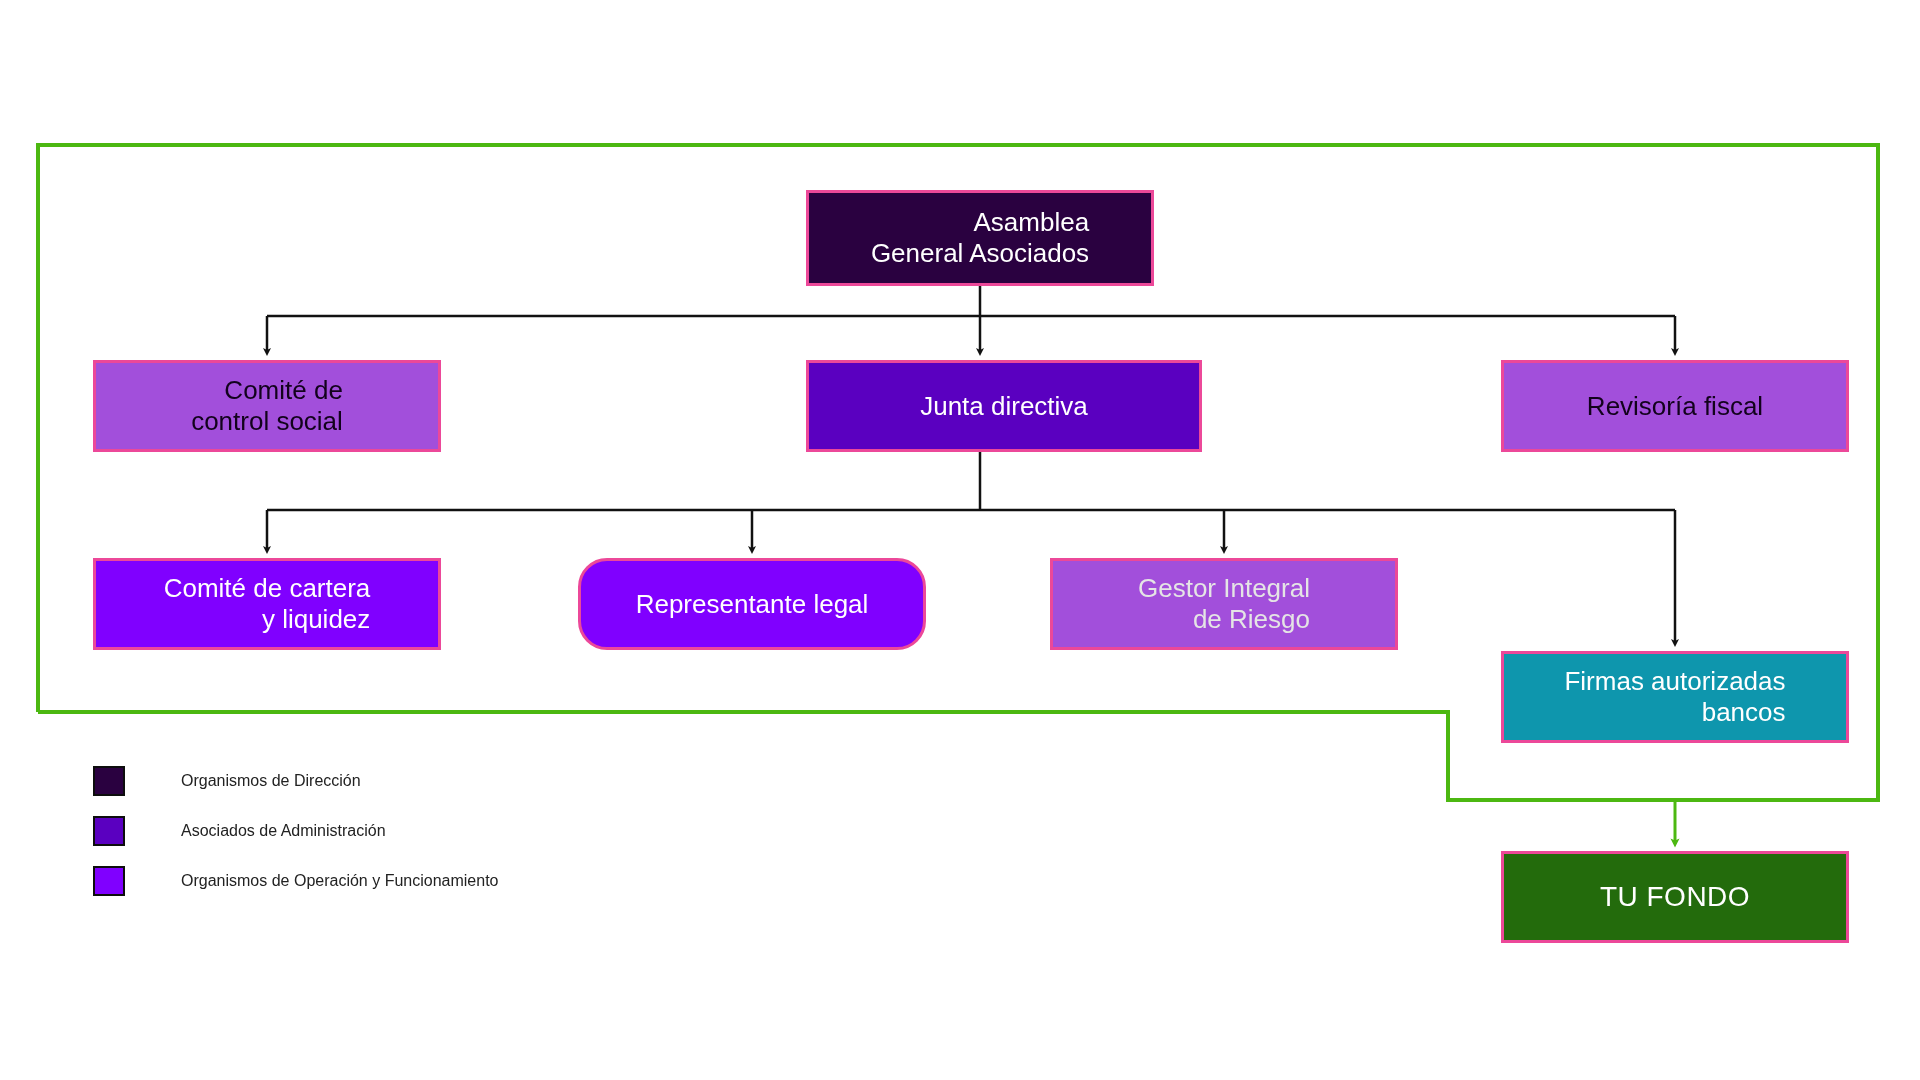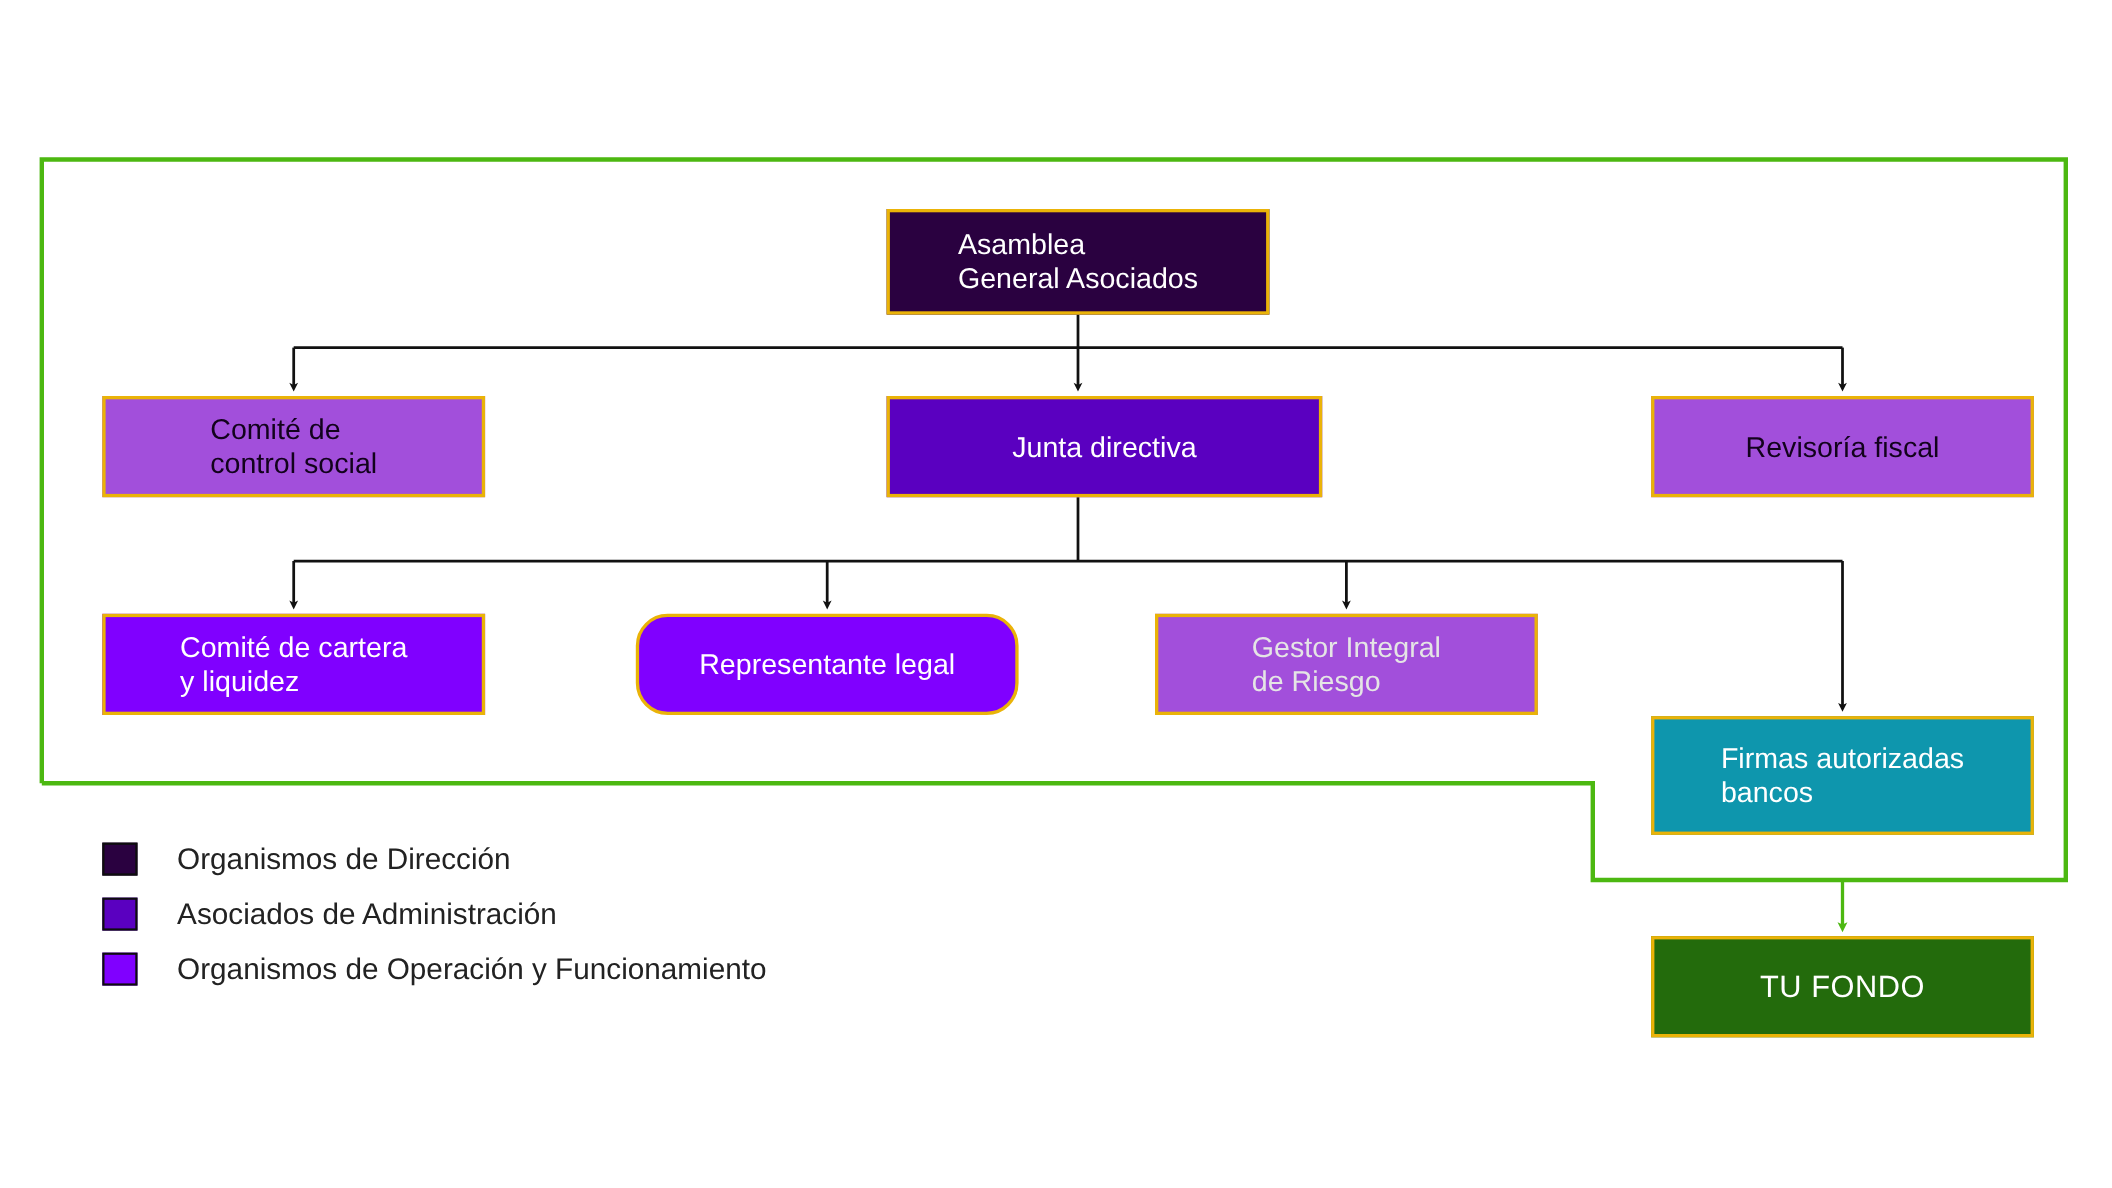--- a/index.html
+++ b/index.html
@@ -17,44 +17,44 @@
     background: #ffffff;
   }
   #svg-layer {
     position: absolute;
     left: 0; top: 0;
     width: 1920px;
     height: 1080px;
   }
   .node {
     position: absolute;
-    border: 3px solid #eab308;
+    border: 3px solid #ec4899;
     display: flex;
     align-items: center;
     justify-content: center;
-    text-align: left;
+    text-align: right;
     line-height: 1.18;
     white-space: pre-line;
     z-index: 5;
   }
   .node-asamblea    { left: 806px;  top: 190px; width: 348px; height: 96px;
                       background: #2a0140; color: #ffffff; font-size: 26px; }
   .node-comite-cs   { left: 93px;   top: 360px; width: 348px; height: 92px;
                       background: #a24fdb; color: #12021c; font-size: 26px; }
   .node-junta       { left: 806px;  top: 360px; width: 396px; height: 92px;
                       background: #5a00c0; color: #ffffff; font-size: 26px; }
   .node-revisoria   { left: 1501px; top: 360px; width: 348px; height: 92px;
                       background: #a24fdb; color: #12021c; font-size: 26px; }
   .node-cartera     { left: 93px;   top: 558px; width: 348px; height: 92px;
                       background: #8000ff; color: #ffffff; font-size: 26px; }
   .node-repr        { left: 578px;  top: 558px; width: 348px; height: 92px;
                       background: #8000ff; color: #ffffff; font-size: 26px; border-radius: 29px; }
   .node-gestor      { left: 1050px; top: 558px; width: 348px; height: 92px;
                       background: #a24fdb; color: #e5e5e5; font-size: 26px; }
-  .node-firmas      { left: 1501px; top: 651px; width: 348px; height: 108px;
+  .node-firmas      { left: 1501px; top: 651px; width: 348px; height: 92px;
                       background: #0e96ad; color: #ffffff; font-size: 26px; }
   .node-fondo       { left: 1501px; top: 851px; width: 348px; height: 92px;
                       background: #236b0c; color: #ffffff; font-size: 28px;
                       letter-spacing: 0.5px; }
 
   #legend {
     position: absolute;
     left: 93px;
     top: 756px;
     z-index: 6;
@@ -64,22 +64,22 @@
     align-items: center;
     height: 50px;
   }
   .legend-swatch {
     width: 32px;
     height: 30px;
     border: 2px solid #0d0d0d;
     flex: 0 0 auto;
   }
   .legend-label {
-    margin-left: 36px;
-    font-size: 27px;
+    margin-left: 56px;
+    font-size: 16px;
     color: #222222;
     white-space: nowrap;
   }
 </style>
 </head>
 <body>
 
 <div id="canvas">
 
   <svg id="svg-layer" viewBox="0 0 1920 1080" xmlns="http://www.w3.org/2000/svg">

